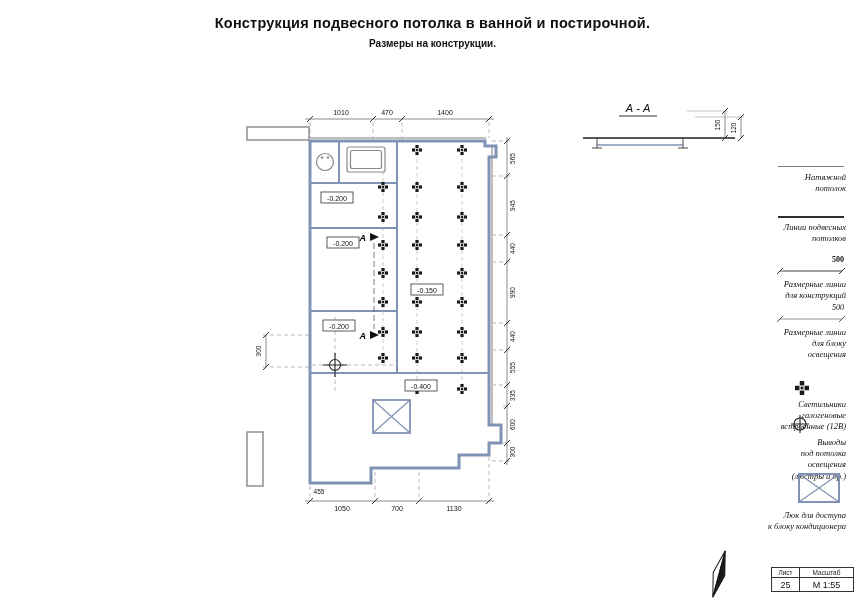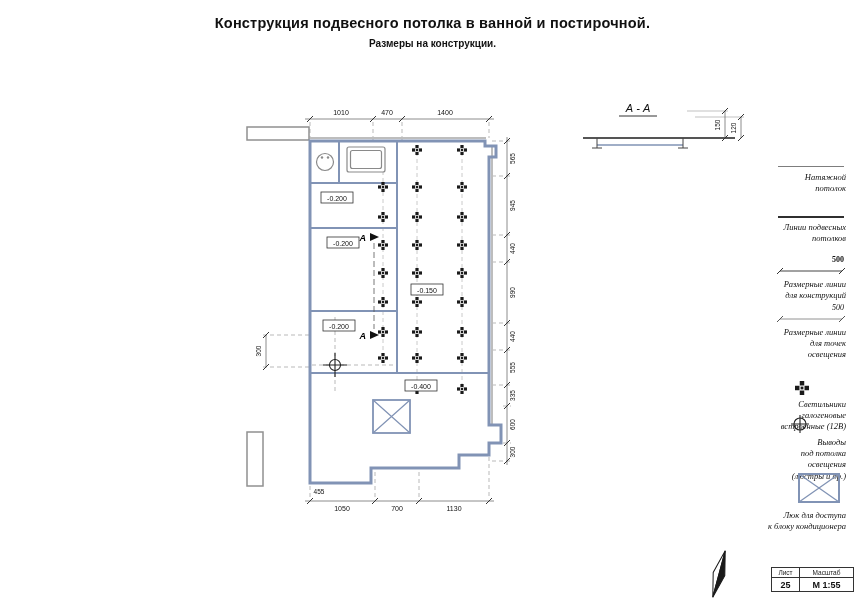--- a/index.html
+++ b/index.html
@@ -18,21 +18,21 @@
   .lg-500{width:66px;margin:0 2px 0 auto;
           font:bold 8px "Liberation Serif",serif;}
   .lg-500.it{font-weight:normal;font-style:italic;}
   .lg-dim-svg{display:block;margin:0 0 3px auto;}
   .lg-sym{display:block;margin:0 36px 3px auto;}
   .lg-hatch{display:block;margin:0 4px 6px auto;}
   .north-svg{position:absolute;left:700px;top:549px;}
   .tblock{position:absolute;left:771px;top:567px;border-collapse:collapse;}
   .tblock td{border:1px solid #333;text-align:center;padding:0;}
   .tblock .hdr{font-size:6.5px;height:9px;color:#222;}
-  .tblock .val{font-size:9px;font-weight:bold;height:13px;}
+  .tblock .val{font-size:9px;font-weight:normal;height:13px;}
   .tb-c1{width:27px;} .tb-c2{width:53px;}
 </style>
 </head>
 <body>
 
 <div class="page">
 
   <div class="title">
     <div class="t1">Конструкция подвесного потолка в ванной и постирочной.</div>
     <div class="t2">Размеры на конструкции.</div>
@@ -209,21 +209,21 @@
     <div class="lg-text">для конструкций</div>
   </div>
 
   <div class="lg-item" style="top:303px">
     <div class="lg-500 it">500</div>
     <svg class="lg-dim-svg" width="70" height="12">
       <line x1="4" y1="7" x2="66" y2="7" stroke="#777" stroke-width="0.8"></line>
       <path d="M1,10 L7,4 M63,10 L69,4" stroke="#555" stroke-width="1" fill="none"></path>
     </svg>
     <div class="lg-text">Размерные линии</div>
-    <div class="lg-text">для точек</div>
+    <div class="lg-text">для блоку</div>
     <div class="lg-text">освещения</div>
   </div>
 
   <div class="lg-item" style="top:380px">
     <svg class="lg-sym" width="16" height="16">
       <use href="#hal" transform="translate(8,8) scale(1.4)"></use>
     </svg>
     <div class="lg-text">Светильники</div>
     <div class="lg-text">галогеновые</div>
     <div class="lg-text">встроенные (12В)</div>

